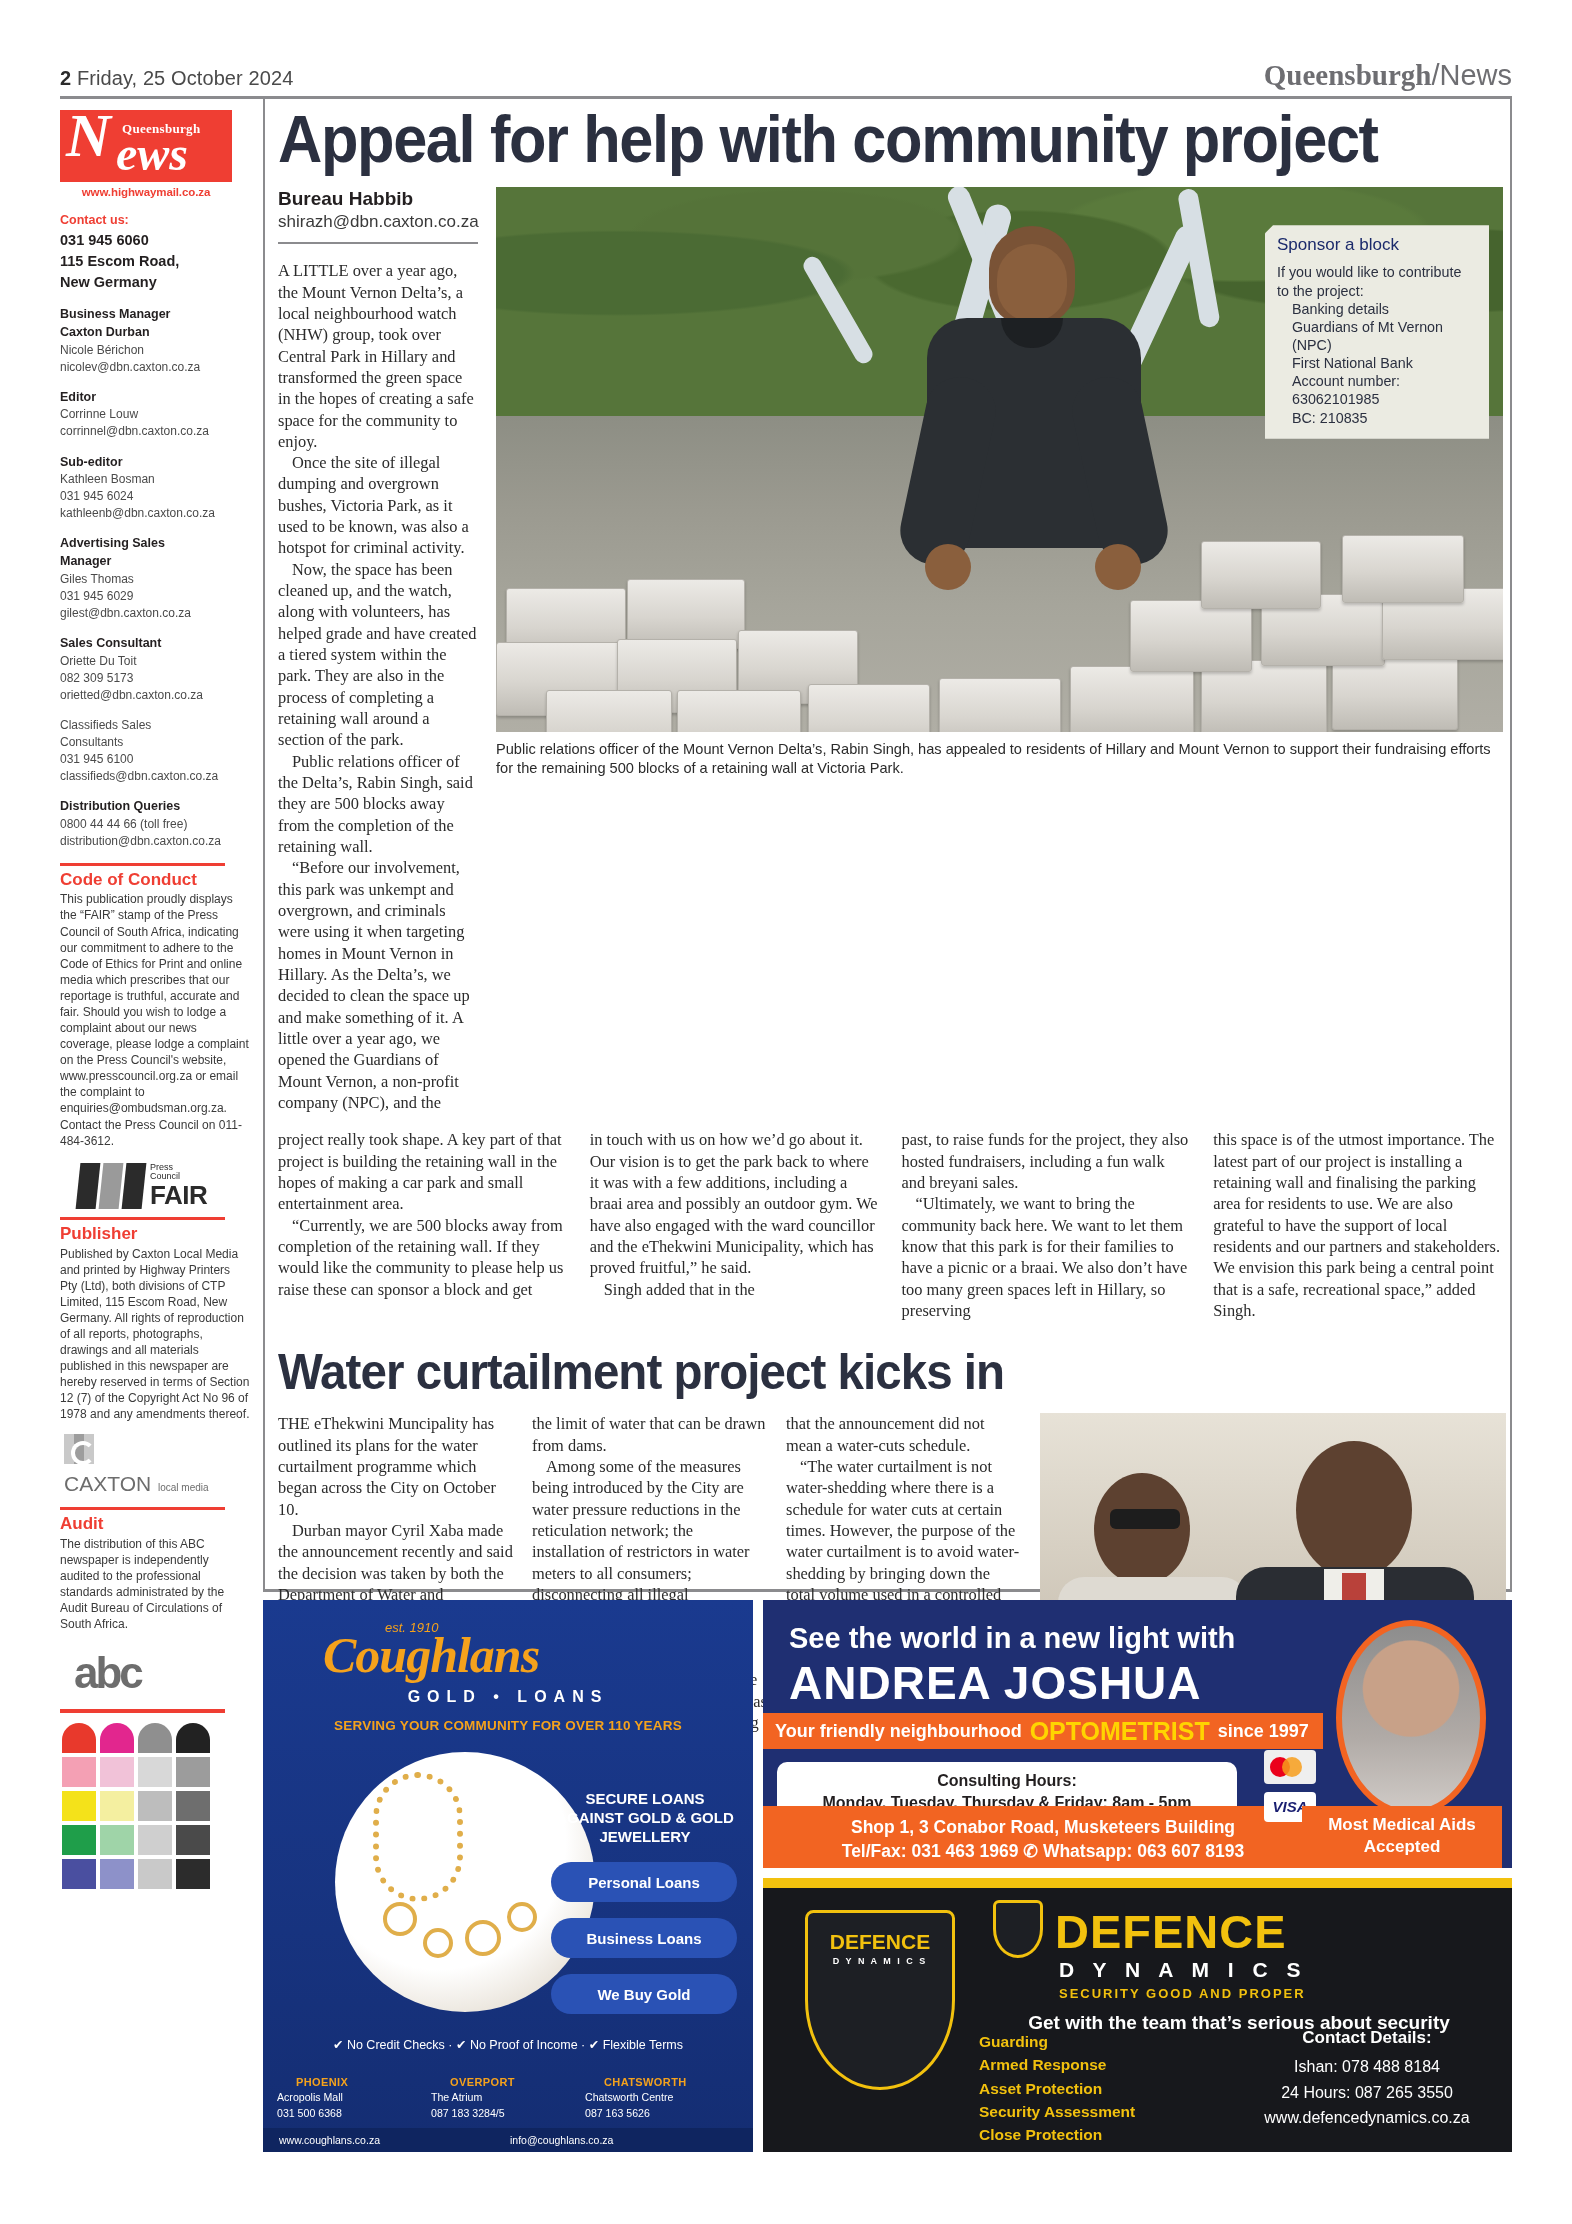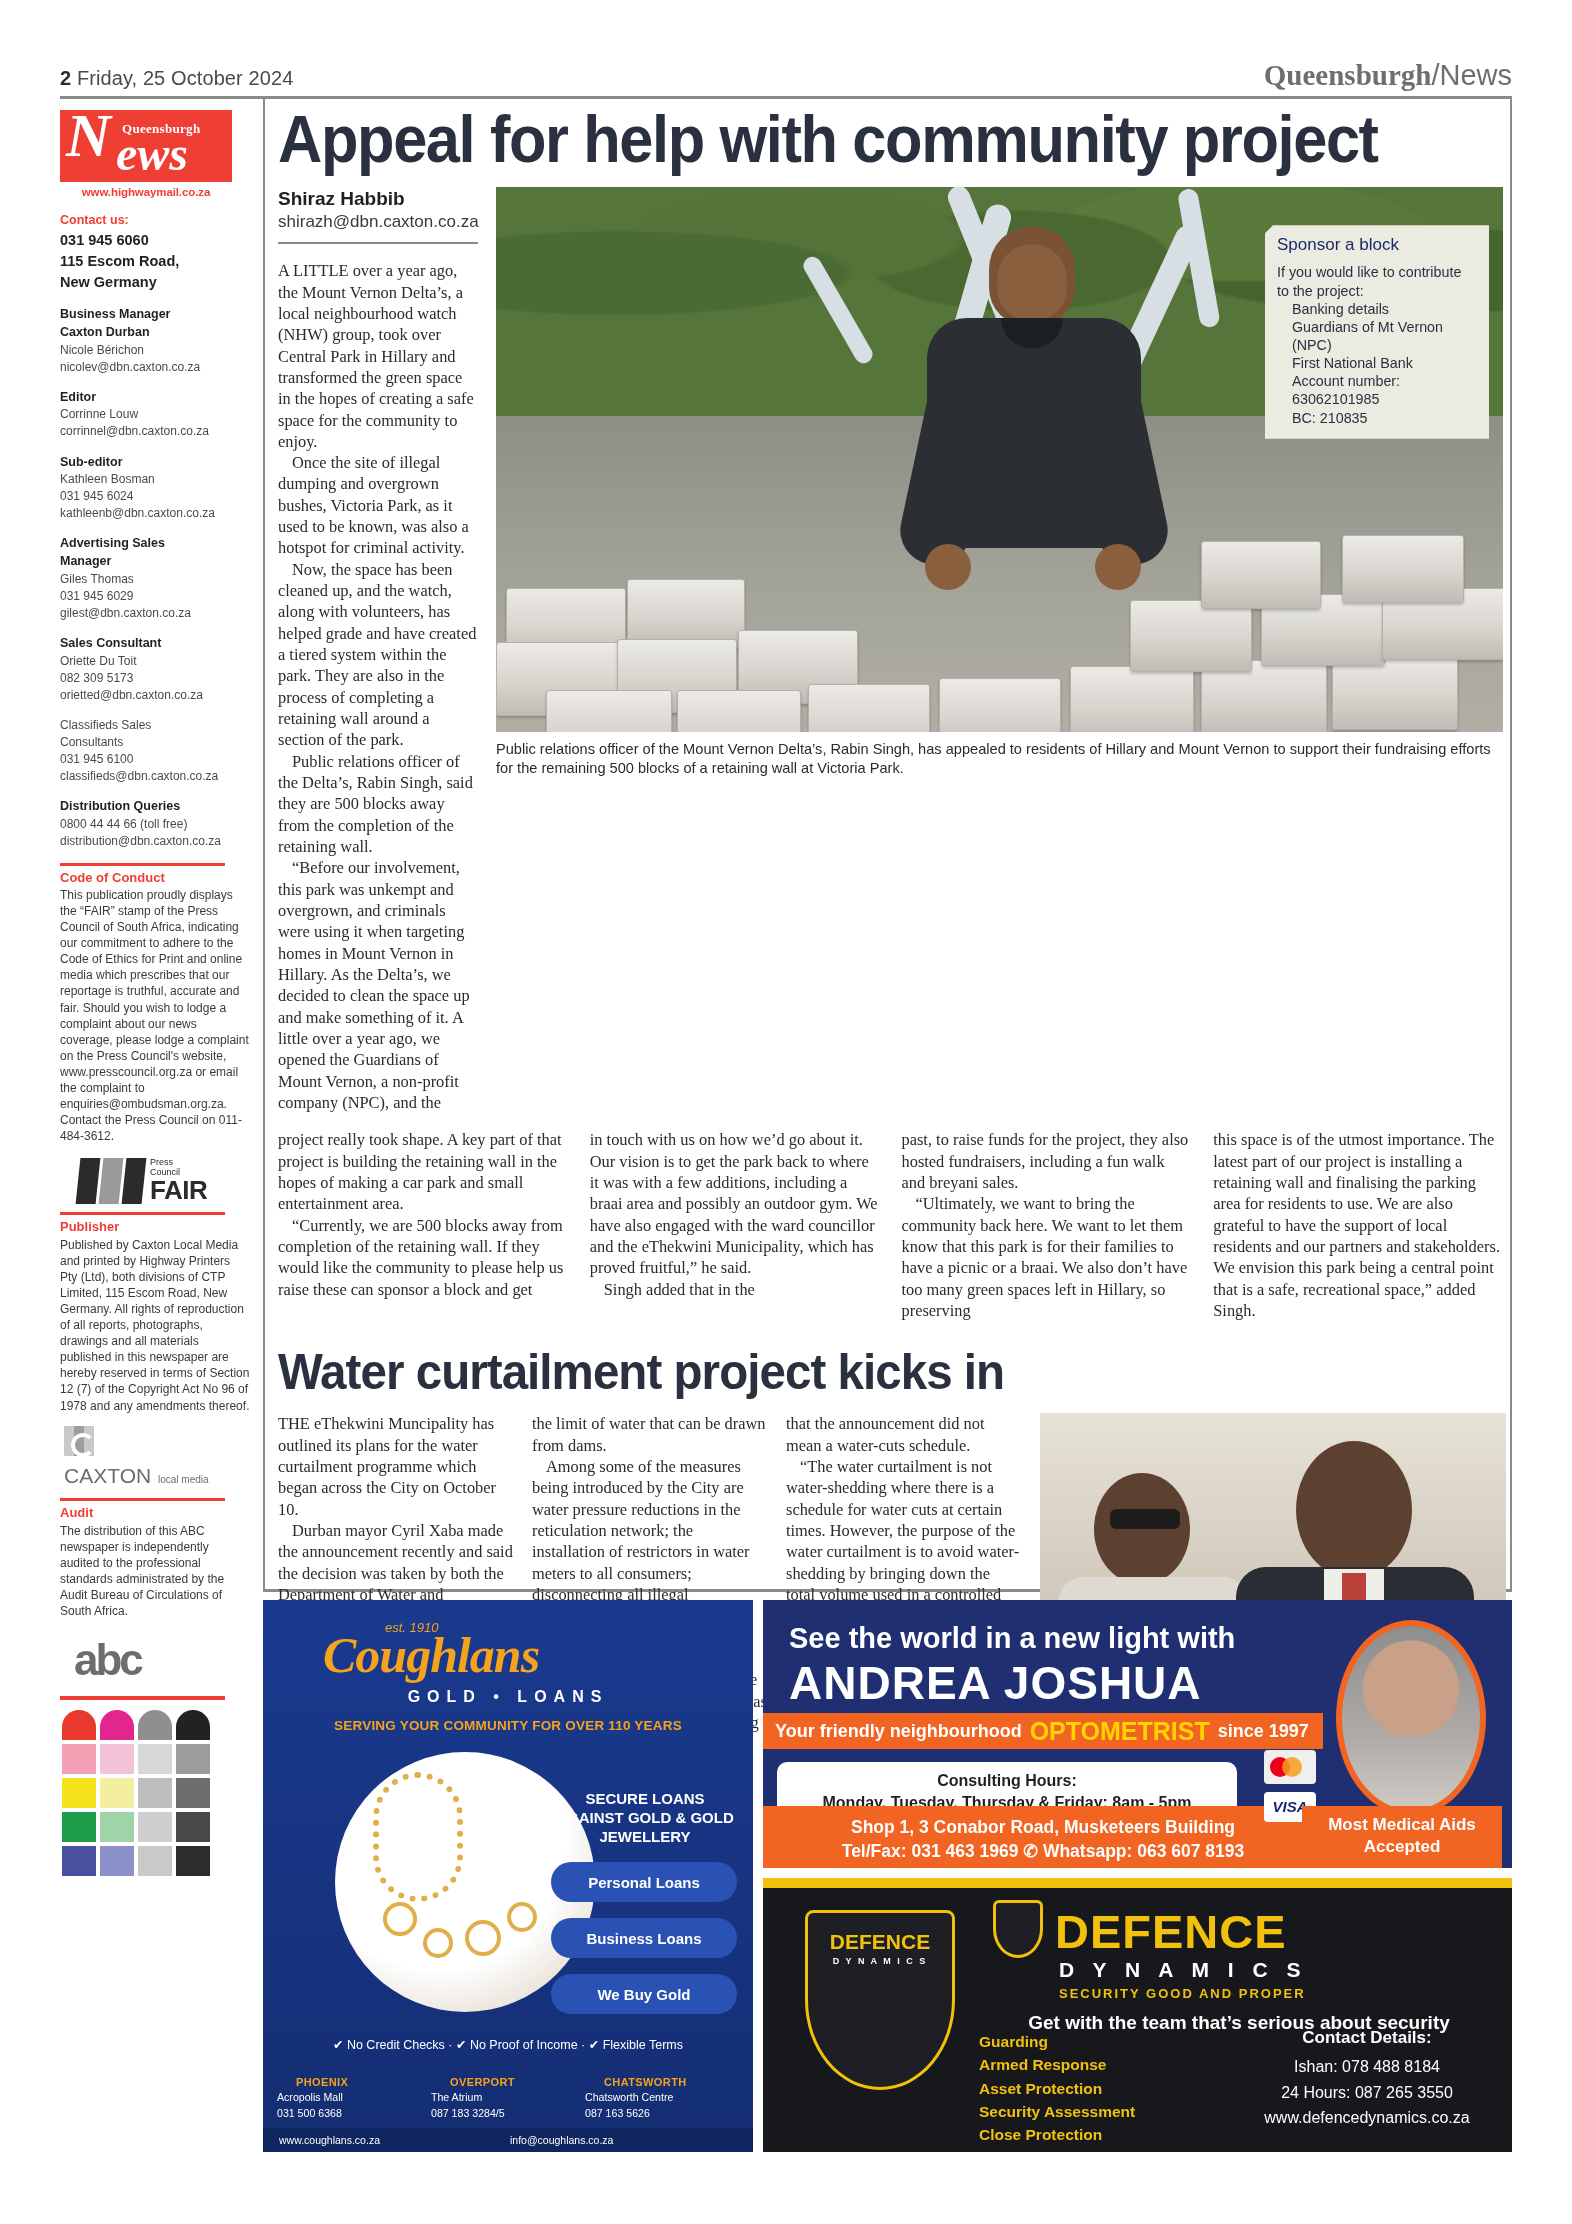--- a/index.html
+++ b/index.html
@@ -64,21 +64,21 @@
   .np-url {
     width: 172px; text-align: center; color: #ef3e33; font-weight: bold; font-size: 11.5px;
     letter-spacing: -.1px; margin-bottom: 12px;
   }
   .sb-red { color: #ef3e33; font-weight: bold; }
   .sb-h { font-weight: bold; color: #231f20; }
   .sb-big { font-weight: bold; color: #231f20; font-size: 14.5px; line-height: 1.45; }
   .sb-sec { margin-bottom: 13px; }
   .sb-small { font-size: 12px; color: #4a4a4a; }
   .sb-rule { width: 165px; height: 3px; background: #ef3e33; margin: 8px 0 5px; }
-  .sb-redhead { color: #ef3e33; font-weight: bold; font-size: 13px; line-height: 1.1; margin-bottom: 2px; }
+  .sb-redhead { color: #ef3e33; font-weight: bold; font-size: 17px; line-height: 1.1; margin-bottom: 2px; }
   .sb-body { font-size: 12px; line-height: 1.34; color: #3a3a3a; }
 
   
   .fairlogo { display: flex; align-items: flex-end; gap: 6px; margin: 14px 0 2px 18px; }
   .fair-marks { display: flex; }
   .fm { width: 20px; height: 46px; transform: skewX(-6deg); }
   .fm1 { background: #2b2b2b; }
   .fm2 { background: #9a9a9a; margin-left: 3px; }
   .fm3 { background: #2b2b2b; margin-left: 3px; }
   .fair-text { line-height: 1.05; }
@@ -392,21 +392,21 @@
     </div>
   </div>
 
   <div class="main">
 
     <div>
       <div class="headline">Appeal for help with community project</div>
 
       <div class="art-grid">
         <div class="art-left">
-          <div class="byline-name">Shiraz Habbib</div>
+          <div class="byline-name">Bureau Habbib</div>
           <div class="byline-mail">shirazh@dbn.caxton.co.za</div>
           <div class="byline-rule"></div>
           <div class="serif-col">
             <p class="first">A LITTLE over a year ago, the Mount Vernon Delta’s, a local neighbourhood watch (NHW) group, took over Central Park in Hillary and transformed the green space in the hopes of creating a safe space for the community to enjoy.</p>
             <p>Once the site of illegal dumping and overgrown bushes, Victoria Park, as it used to be known, was also a hotspot for criminal activity.</p>
             <p>Now, the space has been cleaned up, and the watch, along with volunteers, has helped grade and have created a tiered system within the park. They are also in the process of completing a retaining wall around a section of the park.</p>
             <p>Public relations officer of the Delta’s, Rabin Singh, said they are 500 blocks away from the completion of the retaining wall.</p>
             <p>“Before our involvement, this park was unkempt and overgrown, and criminals were using it when targeting homes in Mount Vernon in Hillary. As the Delta’s, we decided to clean the space up and make something of it. A little over a year ago, we opened the Guardians of Mount Vernon, a non-profit company (NPC), and the</p>
           </div>
         </div>

